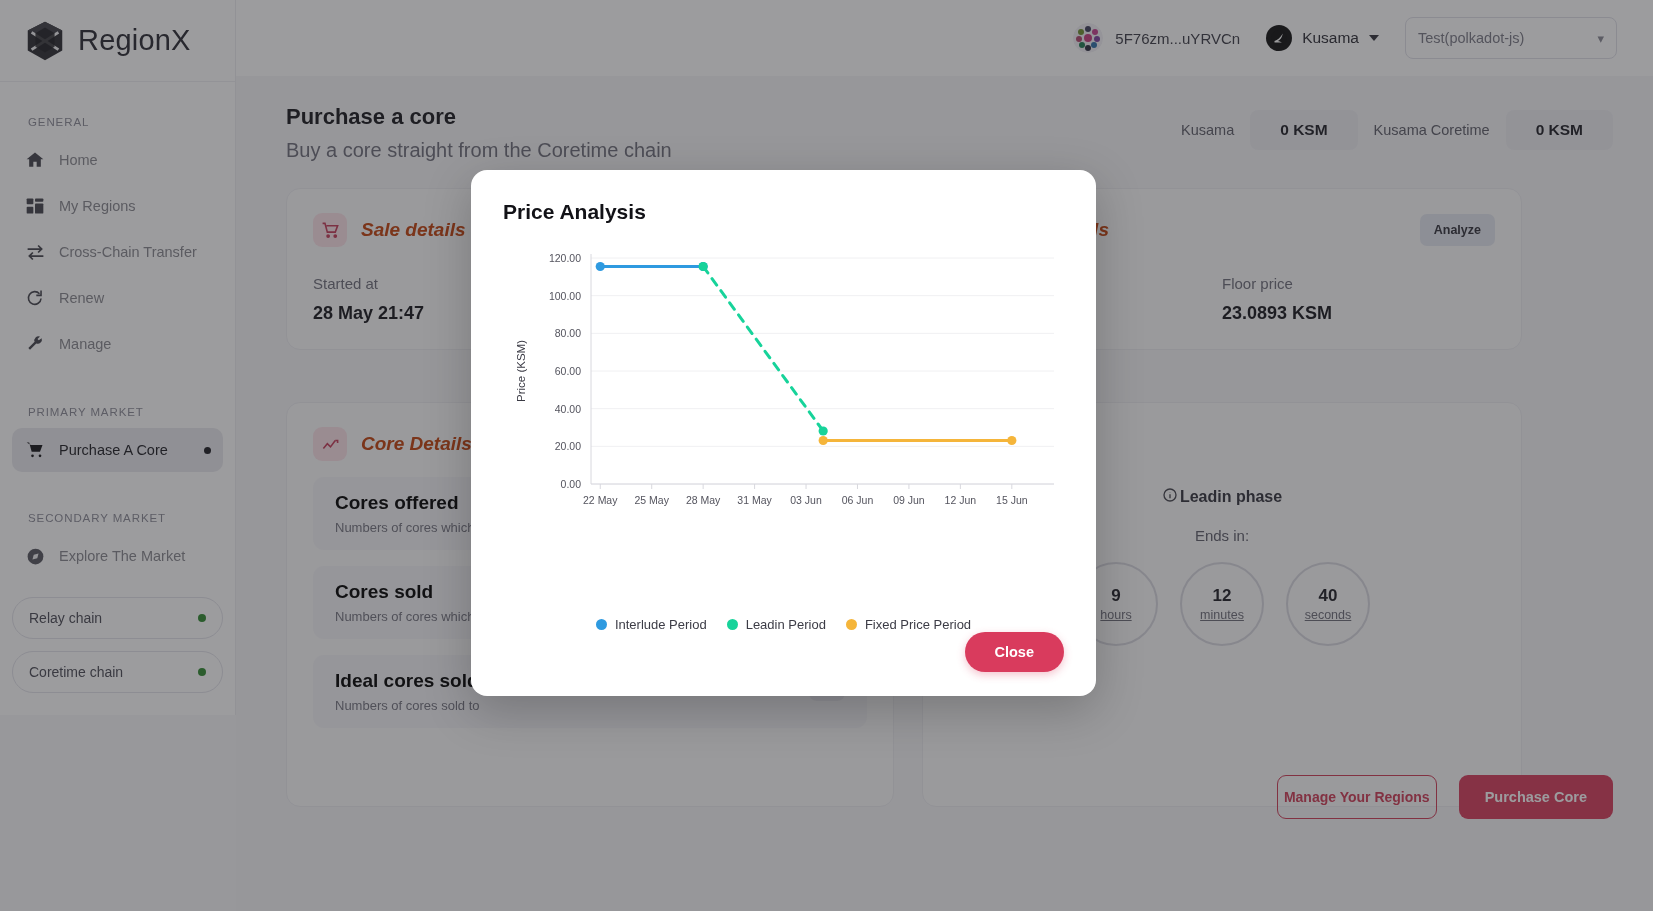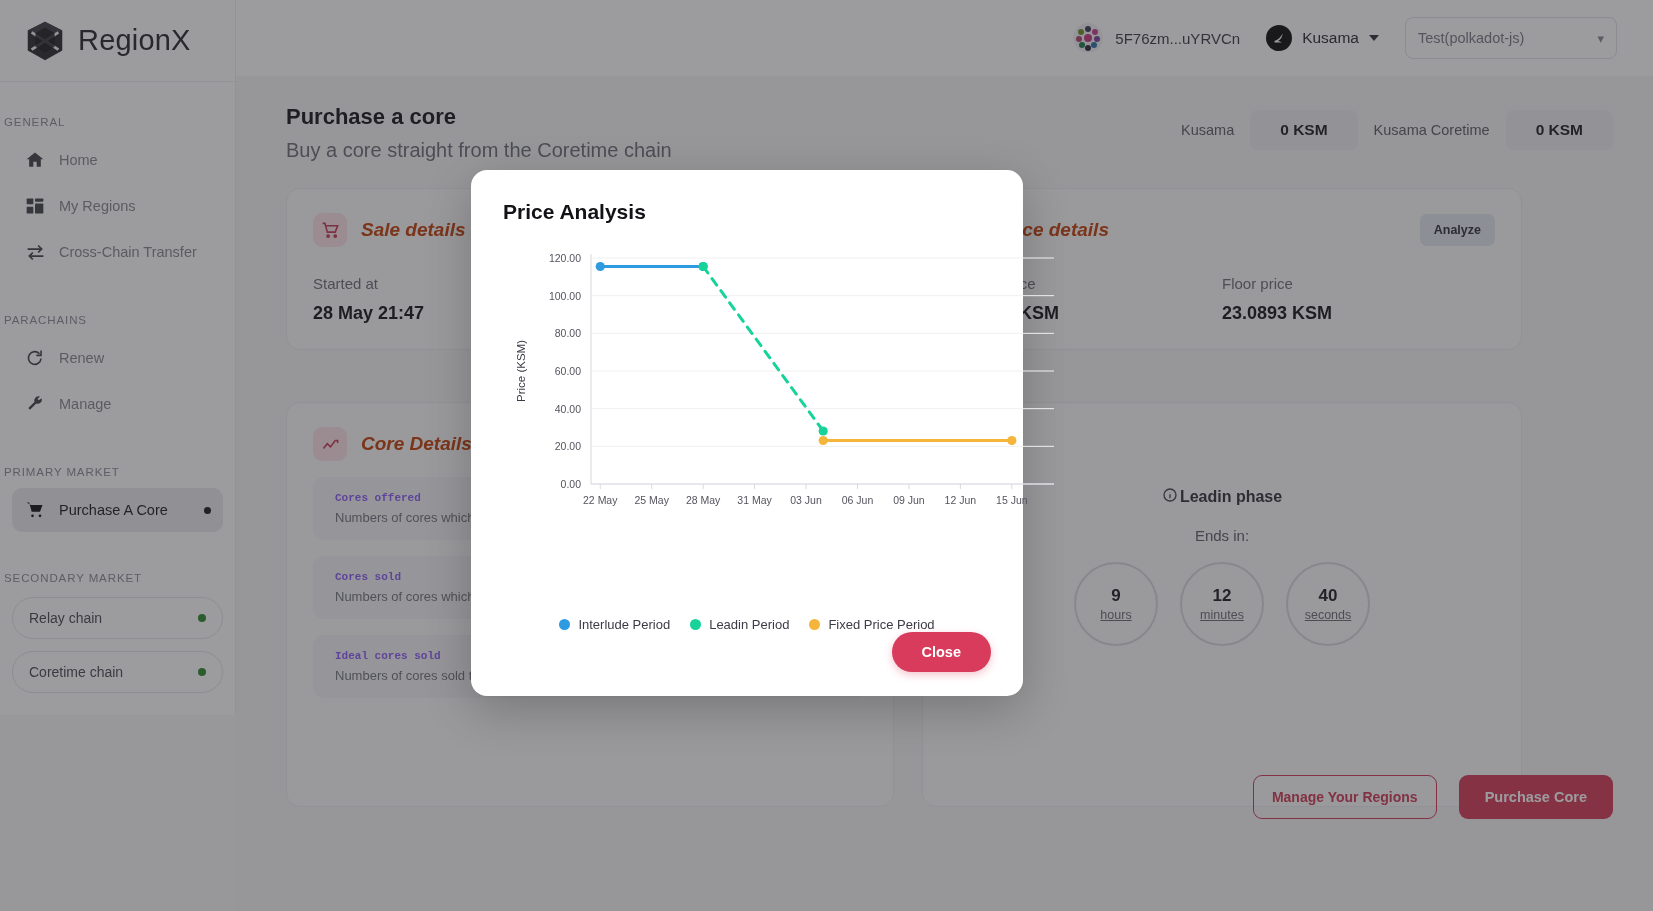--- a/index.html
+++ b/index.html
@@ -23,21 +23,21 @@
     height: 82px; display: flex; align-items: center;
     padding-left: 22px; gap: 10px;
     border-bottom: 1px solid #efeff3;
   }
   .logo-mark { width: 46px; height: 46px; flex: 0 0 46px; }
   .logo-text { font-size: 29px; color: #2a2a32; letter-spacing: .2px; }
 
   .nav-scroll { flex: 1; padding-top: 24px; overflow: hidden; }
   .nav-group-title {
     font-size: 11.5px; letter-spacing: .9px; color: #8b8b97;
-    padding: 10px 0 8px 4px; text-transform: uppercase;
+    padding: 10px 0 8px 28px; text-transform: uppercase;
   }
   .nav-item {
     display: flex; align-items: center; gap: 13px;
     margin: 2px 12px; padding: 11px 12px;
     border-radius: 10px; cursor: pointer;
     color: #55555f; font-size: 14.5px;
   }
   .nav-item .ico { width: 22px; height: 22px; flex:0 0 22px; display:flex; align-items:center; justify-content:center; }
   .nav-item.active { background: #e9e9ee; color: #1c1c22; font-weight: 400; }
   .nav-item.active .dot {
@@ -114,21 +114,21 @@
   .kv-v { font-size: 18px; font-weight: bold; color: #15151b; margin-top: 11px; }
 
   .sale-card { width: 608px; height: 162px; }
   .price-card { width: 600px; height: 162px; }
 
   .detail-card { width: 608px; height: 405px; margin-top: 26px; }
   .detail-row {
     background: #f4f4f7; border-radius: 11px; margin-top: 16px;
     padding: 15px 22px; display: flex; align-items: center;
   }
-  .detail-row .t { font-size: 11px; font-weight: bold; color: #8b5cf6; font-family: Liberation Mono, monospace; }
+  .detail-row .t { font-size: 19px; font-weight: bold; color: #000000; }
   .detail-row .d { font-size: 13px; color: #73737f; margin-top: 6px; }
   .detail-row .val {
     margin-left: auto; background: #e6e6ec; border-radius: 8px;
     padding: 9px 18px; font-size: 14px; font-weight: bold; color: #23232b;
   }
 
   .phase-card { width: 600px; height: 405px; margin-top: 26px; }
   .phase-label {
     display: flex; align-items: center; justify-content: center; gap: 2px;
     font-size: 16px; font-weight: bold; color: #33333c; margin-top: 60px;
@@ -142,33 +142,33 @@
   }
   .timer .n { font-size: 17px; font-weight: bold; color: #1d1d24; }
   .timer .u { font-size: 12.5px; color: #6d6d78; margin-top: 2px; text-decoration: underline; }
 
   .footer-actions {
     position: absolute; right: 40px; bottom: 92px;
     display: flex; gap: 22px; align-items: center;
   }
   .btn-outline {
     border: 1px solid #cf3b56; color: #cf3b56; background: transparent;
-    border-radius: 9px; padding: 13px 18px; font-size: 14px; font-weight: bold; cursor: pointer;
+    border-radius: 9px; padding: 13px 6px; font-size: 14px; font-weight: bold; cursor: pointer;
   }
   .btn-solid {
     background: #d63b5c; color: #fff; border: none;
     border-radius: 9px; padding: 14px 26px; font-size: 14.5px; font-weight: bold; cursor: pointer;
   }
 
   
   .overlay {
     position: absolute; inset: 0; background: rgba(40,40,44,.46); z-index: 40;
   }
   .modal {
-    position: absolute; left: 471px; top: 170px; width: 552px; height: 526px;
+    position: absolute; left: 471px; top: 170px; width: 625px; height: 526px;
     background: #fff; border-radius: 16px; z-index: 50;
     box-shadow: 0 14px 48px rgba(0,0,0,.22);
     padding: 30px 32px 24px;
     display: flex; flex-direction: column;
   }
   .modal-title { font-size: 21px; font-weight: bold; color: #121217; }
   .chart-wrap { flex: 1; position: relative; margin-top: 16px; }
   .modal-foot { display: flex; justify-content: flex-end; }
   .close-btn {
     background: #d8days; background: #d93b5d; color: #fff; border: none;
@@ -223,21 +223,20 @@
       <div class="nav-item muted">
         <span class="ico">
           <svg width="21" height="21" viewBox="0 0 24 24" fill="none" stroke="#44444c" stroke-width="2">
               <path d="M3 8h16M15 4l4 4-4 4"></path>
               <path d="M21 16H5M9 12l-4 4 4 4"></path>
             </svg>
         </span>
         <span>Cross-Chain Transfer</span>
       </div>
 
-      <div class="nav-group-title" style="margin-top:30px">PARACHAINS</div>
       <div class="nav-item muted">
         <span class="ico">
           <svg width="19" height="19" viewBox="0 0 24 24" fill="none" stroke="#44444c" stroke-width="2">
               <path d="M17 6a8 8 0 1 0 2 6"></path>
               <path d="M19 2v6h-6"></path>
             </svg>
         </span>
         <span>Renew</span>
       </div>
       <div class="nav-item muted">

